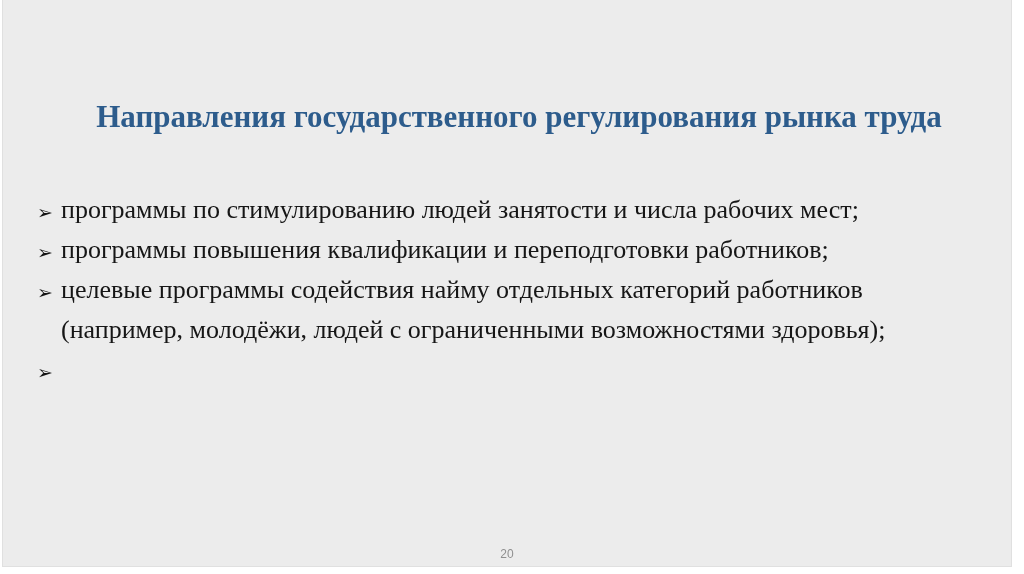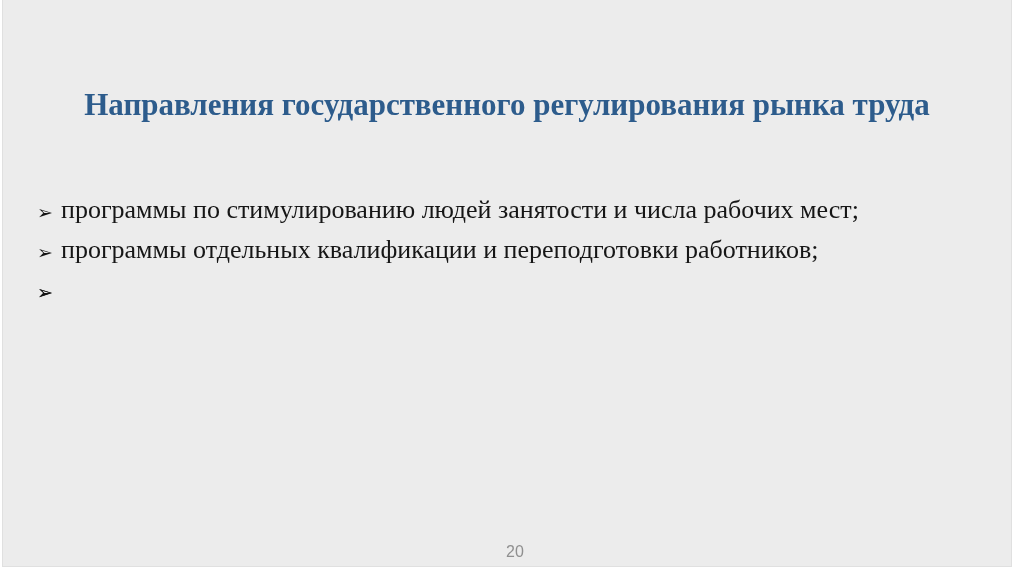--- a/index.html
+++ b/index.html
@@ -23,21 +23,21 @@
     height: 568px;
     background: #ececec;
     border: 1px solid #e0e0e0;
     box-sizing: border-box;
   }
   .slide-title {
     position: absolute;
     top: 84px;
     left: 0;
     width: 100%;
-    margin: 0;
+    margin: 12px;
     text-align: center;
     font-family: "Liberation Serif", serif;
     font-weight: bold;
     font-size: 31px;
     line-height: 42px;
     color: #2d5c8c;
   }
   .bullet-list {
     position: absolute;
     top: 190px;
@@ -69,44 +69,45 @@
   .bullet-text {
     white-space: pre-line;
   }
   .page-number {
     position: absolute;
     bottom: 5px;
     left: 0;
     width: 100%;
     text-align: center;
     font-family: "Liberation Sans", sans-serif;
-    font-size: 16px;
+    font-size: 12px;
     color: #8f8f8f;
-    padding-left: 8px;
   }
 </style>
 </head>
 <body>
 
 <div class="page">
   <div class="slide">
 
     <h1 class="slide-title">Направления государственного регулирования рынка труда</h1>
 
     <ul class="bullet-list">
       <li class="bullet-item">
         <span class="bullet-marker">➢</span>
         <span class="bullet-text">программы по стимулированию людей занятости и числа рабочих мест;</span>
       </li>
       <li class="bullet-item">
         <span class="bullet-marker">➢</span>
-        <span class="bullet-text">программы отдельных квалификации и переподготовки работников;</span>
+        <span class="bullet-text">программы повышения квалификации и переподготовки работников;</span>
       </li>
       <li class="bullet-item">
         <span class="bullet-marker">➢</span>
+        <span class="bullet-text">целевые программы содействия найму отдельных категорий работников
+(например, молодёжи, людей с ограниченными возможностями здоровья);</span>
       </li>
       <li class="bullet-item">
         <span class="bullet-marker">➢</span>
       </li>
     </ul>
 
     <div class="page-number">20</div>
 
   </div>
 </div>

